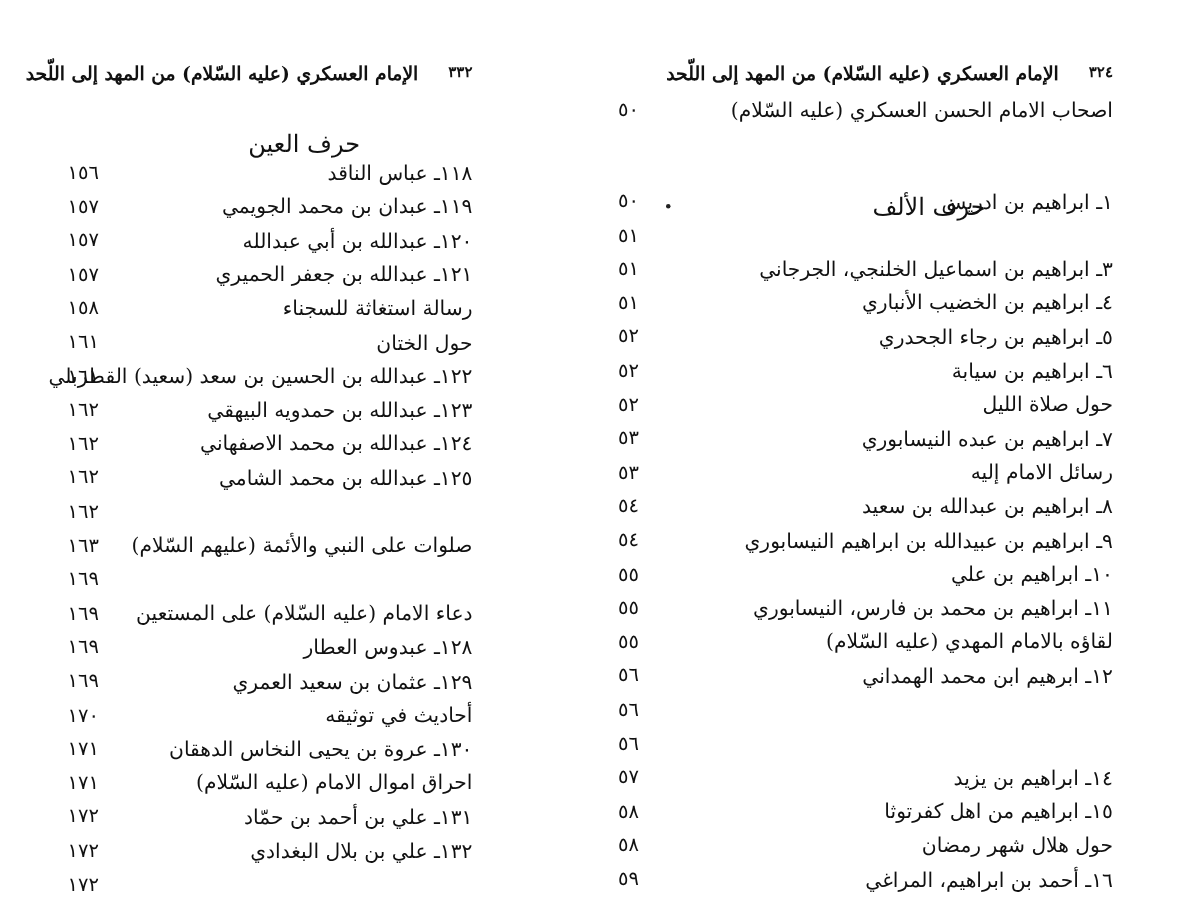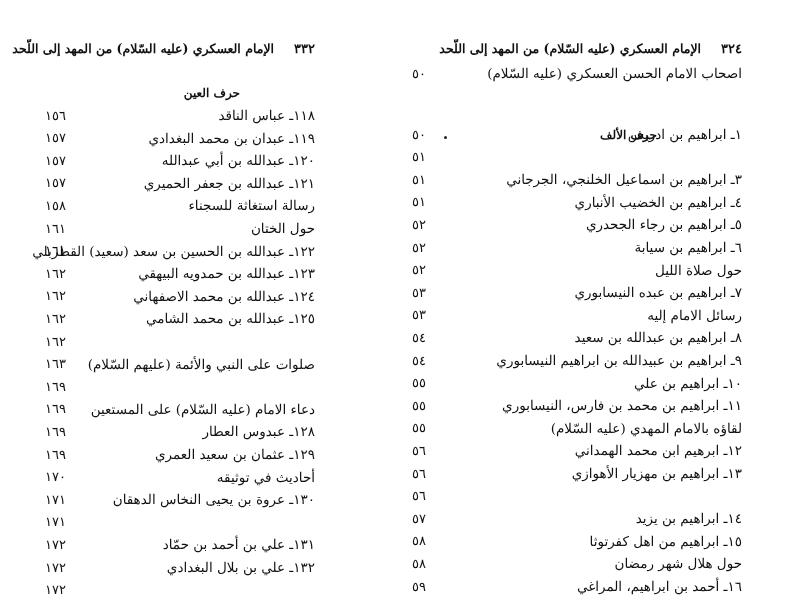--- a/index.html
+++ b/index.html
@@ -19,34 +19,34 @@
     position: absolute; top: 38px; height: 20px;
     display: flex; align-items: center; direction: rtl;
     font-weight: bold; font-size: 12.5px;
   }
   .page-right .running-head { right: 55px; left: 10px; }
   .page-left .running-head { right: 85px; left: 45px; }
   .running-head .title { white-space: nowrap; margin-left: 40px; }
   .running-head .rule {
     flex: 1; height: 0; border-top: 1.3px solid #111; margin: 0 10px;
   }
-  .running-head .pgnum { white-space: nowrap; font-size: 13px; }
+  .running-head .pgnum { white-space: nowrap; font-size: 10px; }
   .entry {
     position: absolute; height: 22px; display: flex; align-items: center;
     font-size: 13.5px;
   }
   .page-right .entry { right: 55px; left: 12px; }
   .page-left .entry { right: 85px; left: 45px; }
   .entry .text { white-space: nowrap; }
   .entry .ref {
     position: absolute; left: 0; font-size: 13px; direction: rtl;
     width: 30px; text-align: left;
   }
   .section-heading {
-    position: absolute; font-weight: bold; font-size: 12px; white-space: nowrap;
+    position: absolute; font-weight: normal; font-size: 16px; white-space: nowrap;
   }
   .stray-dot {
     position: absolute; width: 3px; height: 3px; border-radius: 50%; background: #222;
   }
 </style>
 </head>
 <body>
 
 <div class="page page-right">
   <div class="running-head">
@@ -118,21 +118,20 @@
       </div>
       <div class="entry" style="top: 416.8px;">
         <span class="text">لقاؤه بالامام المهدي (عليه السّلام)</span>
         <span class="ref">٥٥</span>
       </div>
       <div class="entry" style="top: 439.4px;">
         <span class="text">١٢ـ ابرهيم ابن محمد الهمداني</span>
         <span class="ref">٥٦</span>
       </div>
       <div class="entry" style="top: 462px;">
-        <span class="text">١٣ـ ابراهيم بن مهزيار الأهوازي</span>
         <span class="ref">٥٦</span>
       </div>
       <div class="entry" style="top: 484.6px;">
         <span class="ref">٥٦</span>
       </div>
       <div class="entry" style="top: 507.2px;">
         <span class="text">١٤ـ ابراهيم بن يزيد</span>
         <span class="ref">٥٧</span>
       </div>
       <div class="entry" style="top: 529.8px;">
@@ -158,21 +157,21 @@
   </div>
 
   <div class="section-heading" style="top:86px; right:160px;">حرف العين</div>
 
   <div id="left-entries">
       <div class="entry" style="top: 104px;">
         <span class="text">١١٨ـ عباس الناقد</span>
         <span class="ref">١٥٦</span>
       </div>
       <div class="entry" style="top: 126.6px;">
-        <span class="text">١١٩ـ عبدان بن محمد البغدادي</span>
+        <span class="text">١١٩ـ عبدان بن محمد الجويمي</span>
         <span class="ref">١٥٧</span>
       </div>
       <div class="entry" style="top: 149.2px;">
         <span class="text">١٢٠ـ عبدالله بن أبي عبدالله</span>
         <span class="ref">١٥٧</span>
       </div>
       <div class="entry" style="top: 171.8px;">
         <span class="text">١٢١ـ عبدالله بن جعفر الحميري</span>
         <span class="ref">١٥٧</span>
       </div>
@@ -224,20 +223,21 @@
       </div>
       <div class="entry" style="top: 465.6px;">
         <span class="text">أحاديث في توثيقه</span>
         <span class="ref">١٧٠</span>
       </div>
       <div class="entry" style="top: 488.2px;">
         <span class="text">١٣٠ـ عروة بن يحيى النخاس الدهقان</span>
         <span class="ref">١٧١</span>
       </div>
       <div class="entry" style="top: 510.8px;">
+        <span class="text">احراق اموال الامام (عليه السّلام)</span>
         <span class="ref">١٧١</span>
       </div>
       <div class="entry" style="top: 533.4px;">
         <span class="text">١٣١ـ علي بن أحمد بن حمّاد</span>
         <span class="ref">١٧٢</span>
       </div>
       <div class="entry" style="top: 556px;">
         <span class="text">١٣٢ـ علي بن بلال البغدادي</span>
         <span class="ref">١٧٢</span>
       </div>

